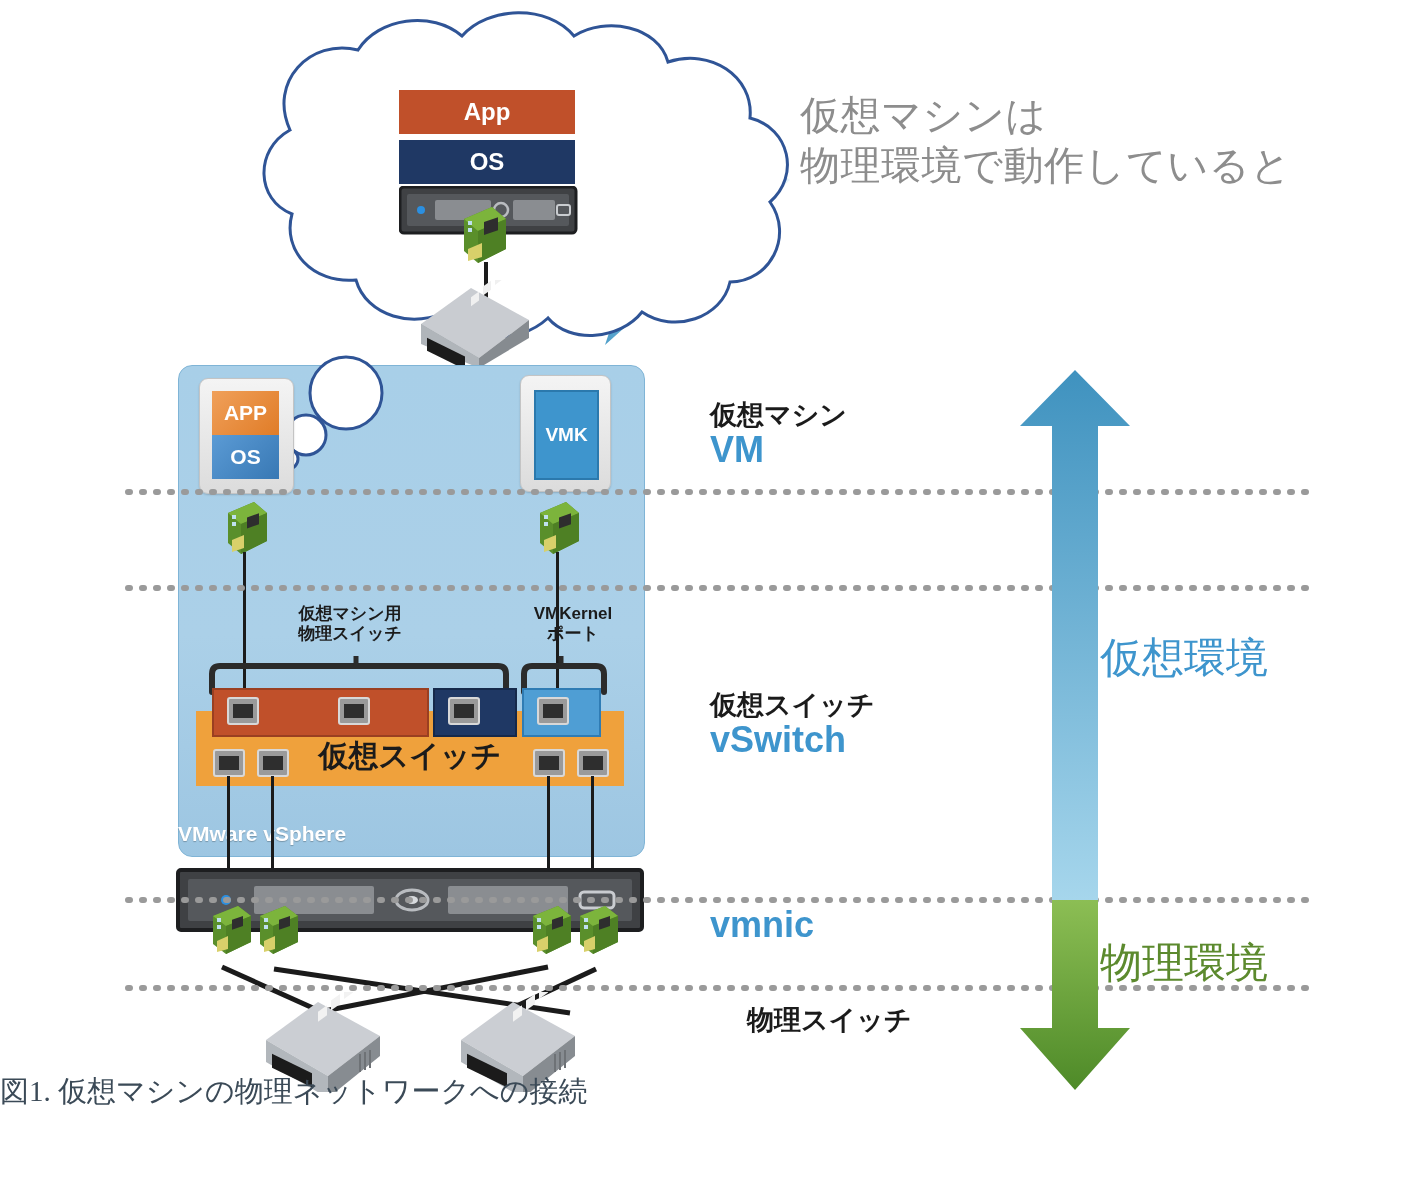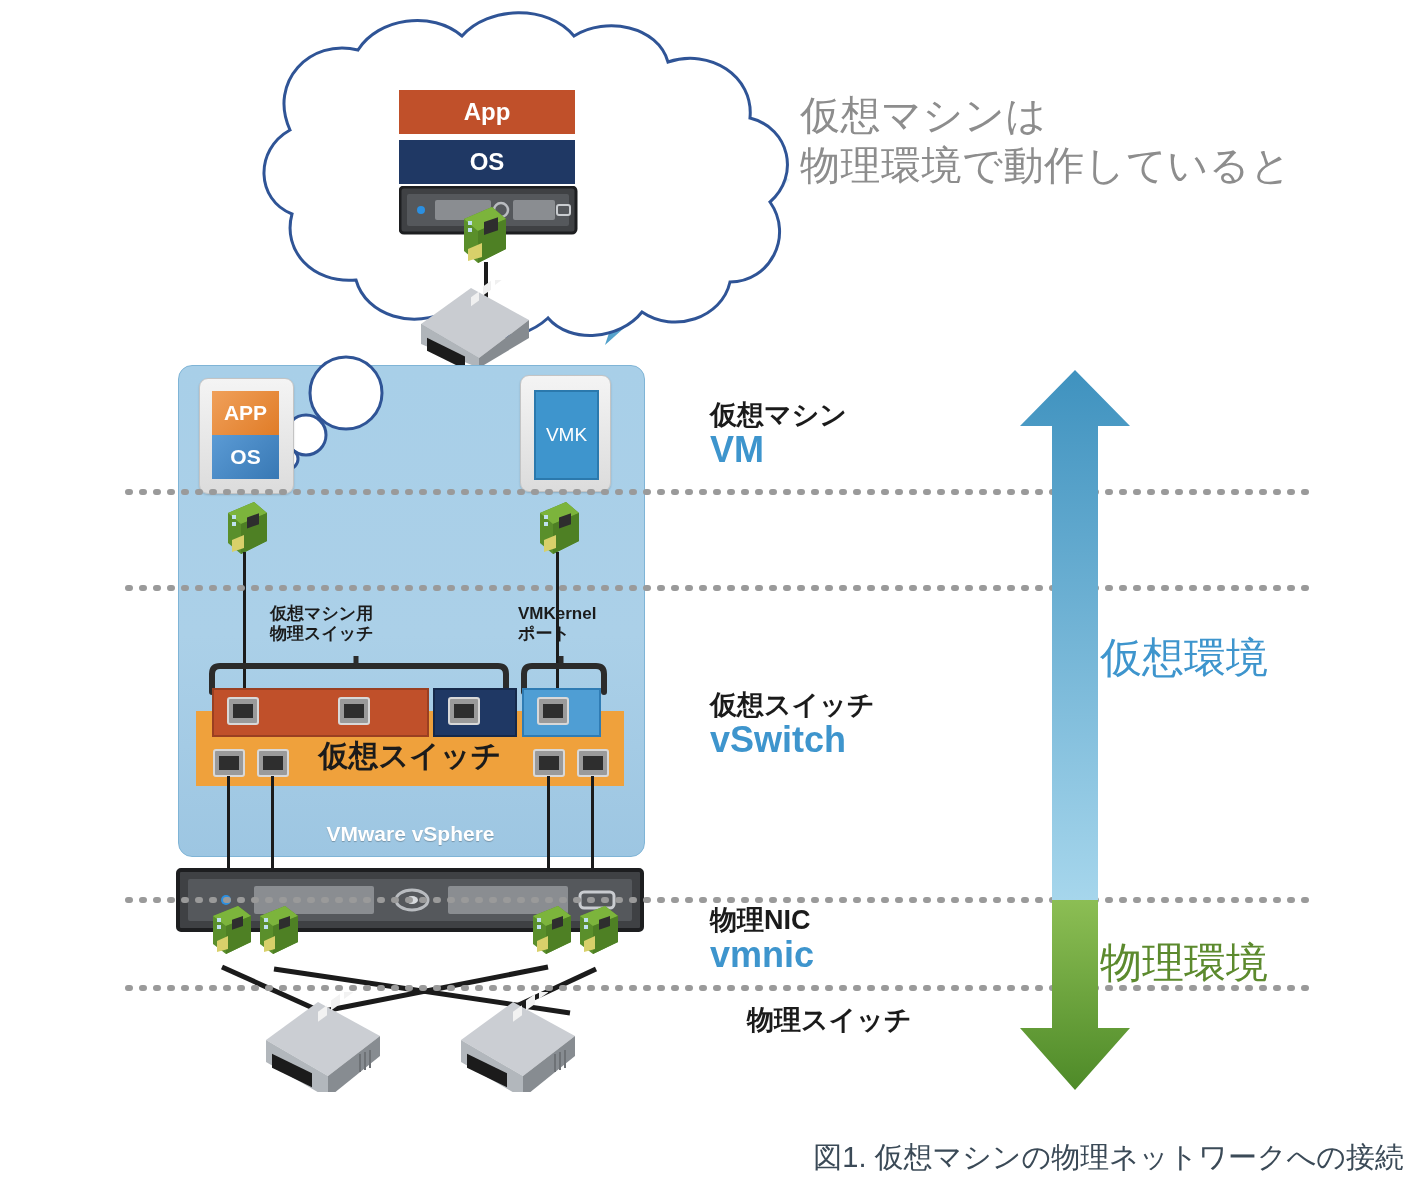--- a/index.html
+++ b/index.html
@@ -20,71 +20,71 @@
      color:#fff;font-weight:bold;font-size:24px;display:flex;align-items:center;
      justify-content:center;}
   #cloud-os{left:399px;top:140px;width:176px;height:44px;background:#1f3864;
      color:#fff;font-weight:bold;font-size:24px;display:flex;align-items:center;
      justify-content:center;}
 
   
   #vsphere-box{left:178px;top:365px;width:465px;height:490px;border-radius:14px;
      background:linear-gradient(180deg,#a8cfe8 0%,#abd0e8 55%,#9dc6e2 100%);
      border:1px solid #7fb4d6;}
-  #vsphere-label{left:178px;top:822px;width:465px;text-align:center;color:#ffffff;
+  #vsphere-label{left:178px;top:822px;width:465px;color:#ffffff;
      font-weight:bold;font-size:21px;text-shadow:0 1px 1px rgba(0,0,0,.25);}
 
   
   .vm-tile{border-radius:9px;background:linear-gradient(180deg,#f4f4f4,#dcdcdc);
      border:1px solid #c4c4c4;box-shadow:0 1px 2px rgba(0,0,0,.18);}
   #vm-app-tile{left:199px;top:378px;width:93px;height:114px;}
   #vm-vmk-tile{left:520px;top:375px;width:89px;height:115px;}
   #vm-app-inner{left:212px;top:391px;width:67px;height:88px;}
   .app-half{height:44px;display:flex;align-items:center;justify-content:center;
      color:#fff;font-weight:bold;font-size:21px;}
   .app-top{background:linear-gradient(135deg,#f0a05a,#e07c27);}
   .app-bot{background:linear-gradient(135deg,#5b9bd5,#3878b4);}
   #vm-vmk-inner{left:534px;top:390px;width:61px;height:86px;
      background:#3e95cd;border:2px solid #2b79ad;display:flex;align-items:center;
-     justify-content:center;color:#fff;font-weight:normal;font-size:19px;}
+     justify-content:center;color:#fff;font-weight:bold;font-size:19px;}
 
   
   #vswitch-body{left:196px;top:711px;width:428px;height:75px;background:#efa13c;}
   #vswitch-label{left:196px;top:736px;width:428px;text-align:center;
      color:#1b1b1b;font-weight:bold;font-size:30px;}
   #pg-vm{left:212px;top:688px;width:213px;height:45px;background:#c0502a;
      border:2px solid #9a3f21;}
   #pg-vm2{left:433px;top:688px;width:80px;height:45px;background:#1f3864;
      border:2px solid #16294a;}
   #pg-vmk{left:522px;top:688px;width:75px;height:45px;background:#4f9ed4;
      border:2px solid #2f7cb4;}
 
   
   .pg-cap{color:#1b1b1b;font-weight:bold;font-size:17px;line-height:1.18;
-     }
+     text-align:center;}
   #cap-vmpg{left:270px;top:604px;width:160px;}
   #cap-vmk{left:518px;top:604px;width:110px;}
 
   
   .legend{width:290px;}
   .legend .jp{color:#1b1b1b;font-weight:bold;font-size:27px;line-height:1.12;}
   .legend .en{color:#3e95cd;font-weight:bold;font-size:36px;line-height:1.12;}
   #lg-vm{left:710px;top:400px;}
   #lg-vnic{left:710px;top:515px;}
   #lg-vswitch{left:710px;top:690px;}
   #lg-vmnic{left:710px;top:905px;}
   #lg-pswitch{left:747px;top:1005px;}
 
   
   #env-virtual{left:1100px;top:630px;color:#3e95cd;font-size:42px;}
   #env-physical{left:1100px;top:935px;color:#5c8a2e;font-size:42px;}
 
   
-  #caption{left:0;top:1138px;width:1404px;text-align:right;color:#3b4a57;
-     font-size:29px;}
+  #caption{left:0;top:1072px;width:1404px;text-align:left;color:#3b4a57;
+     font-size:29px;font-family:Liberation Serif, serif;}
 </style>
 </head>
 <body>
 
 <svg class="abs" id="cloud-svg" width="700" height="370">
   <defs>
     <linearGradient id="calloutGrad" x1="0" y1="0" x2="1" y2="0">
       <stop offset="0%" stop-color="#4e9ec9"></stop>
       <stop offset="45%" stop-color="#9fd0e8"></stop>
       <stop offset="100%" stop-color="#eaf6fc"></stop>
@@ -349,20 +349,19 @@
   <div class="jp">仮想マシン</div>
   <div class="en">VM</div>
 </div>
 <div class="abs legend nosel" id="lg-vnic">
 </div>
 <div class="abs legend nosel" id="lg-vswitch">
   <div class="jp">仮想スイッチ</div>
   <div class="en">vSwitch</div>
 </div>
 <div class="abs legend nosel" id="lg-vmnic">
-  <div class="jp">物理NIC</div>
   <div class="en">vmnic</div>
 </div>
 <div class="abs legend nosel" id="lg-pswitch">
   <div class="jp">物理スイッチ</div>
 </div>
 
 <div class="abs nosel" id="caption">図1. 仮想マシンの物理ネットワークへの接続</div>
 
 </body></html>

